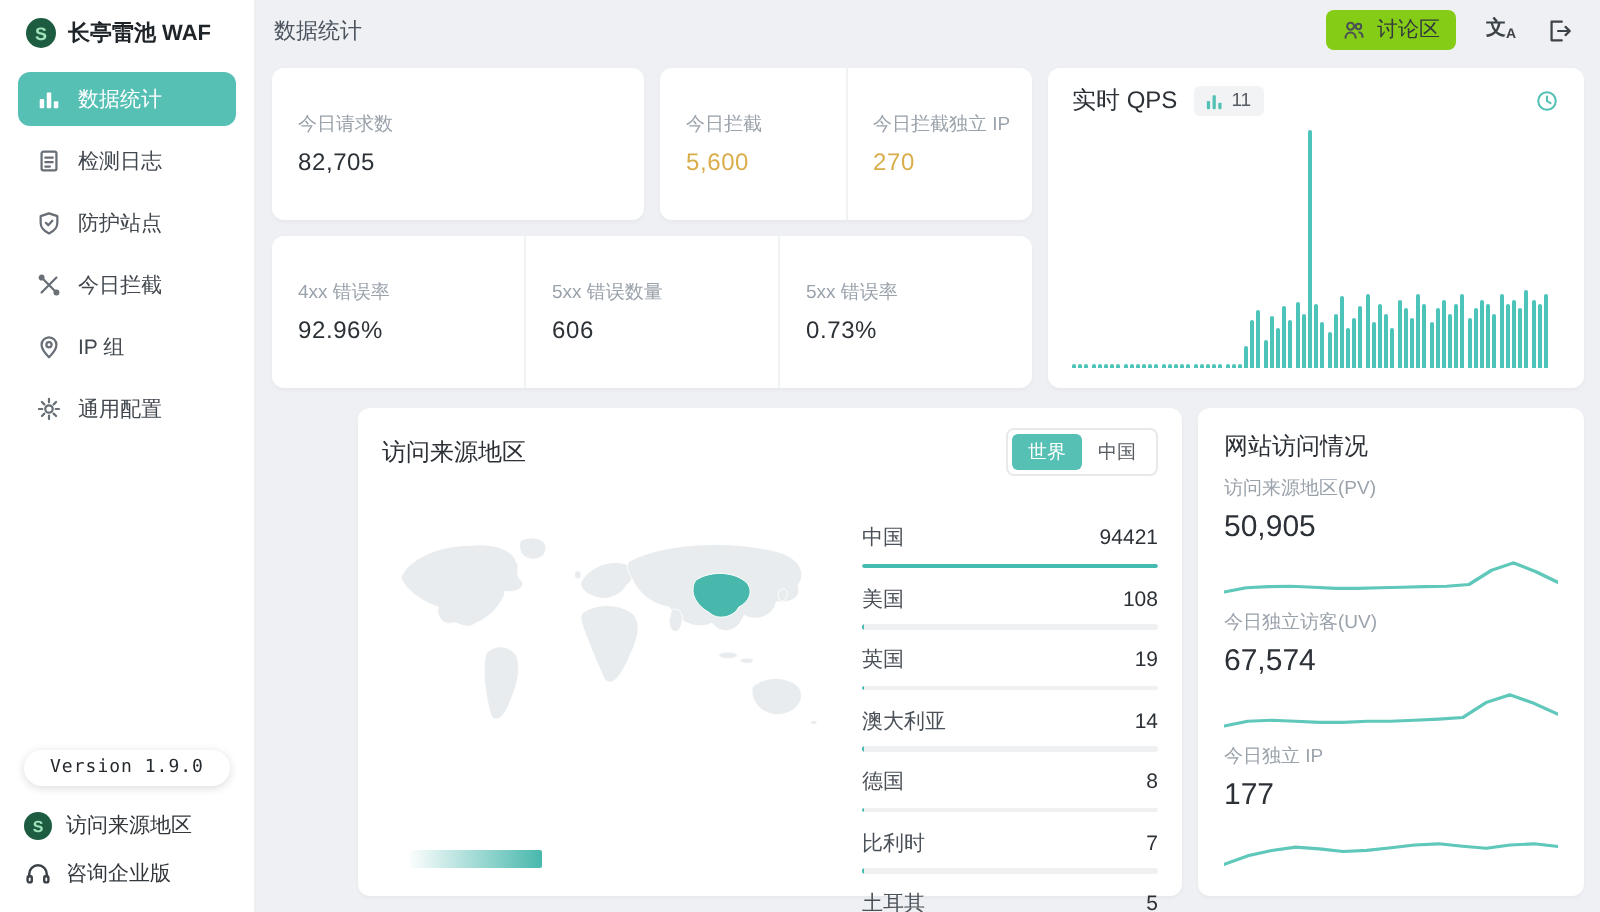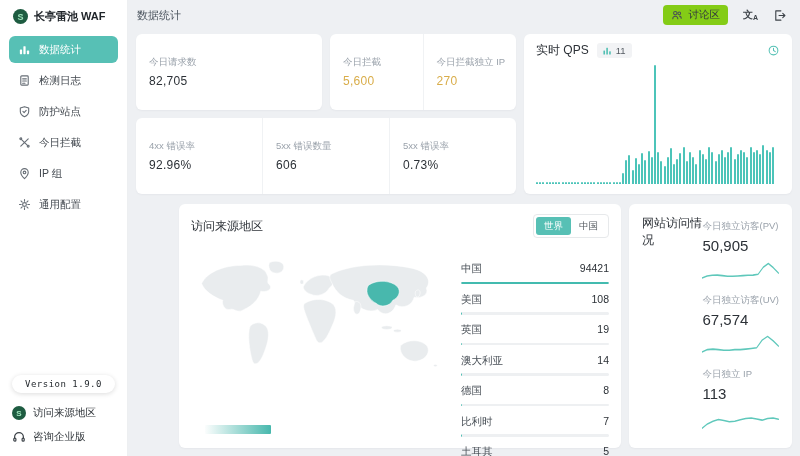--- a/index.html
+++ b/index.html
@@ -88,21 +88,21 @@
   .china{fill:var(--china);stroke:#fff;stroke-width:.7;}
   .map-legend{position:absolute;left:14px;bottom:4px;width:66px;height:9px;border-radius:1px;
     background:linear-gradient(90deg,#fbfdfd,var(--china));}
   .country-list{width:148px;flex:0 0 auto;padding-top:24px;}
   .country-row{margin-bottom:8.5px;}
   .country-line{display:flex;align-items:baseline;font-size:10.5px;color:#4a5158;}
   .country-value{margin-left:auto;color:#2c3137;}
   .country-track{height:2.5px;background:#eef0f2;margin-top:5.5px;border-radius:2px;overflow:hidden;}
   .country-fill{height:100%;background:var(--progress);border-radius:2px;}
   
-  .visits-card{width:163px;flex:0 0 auto;padding:11px 13px;display:flex;flex-direction:row;}
+  .visits-card{width:193px;flex:0 0 auto;padding:11px 13px;display:flex;flex-direction:column;}
   .visits-title{font-size:12px;color:#2c3137;font-weight:500;margin-bottom:4px;}
   .metric{flex:1;display:flex;flex-direction:column;justify-content:center;}
   .metric-label{font-size:9.5px;color:#9aa2ab;margin-bottom:4px;white-space:nowrap;}
   .metric-value{font-size:15px;color:#2c3137;margin-bottom:3px;}
   .metric-spark svg{width:100%;height:27px;display:block;}
 </style>
 </head>
 <body>
 
 <div class="sidebar">
@@ -448,40 +448,40 @@
                 </div>
               </div>
             </div>
         </div>
       </div>
 
       <div class="card visits-card">
         <div class="visits-title">网站访问情况</div>
         <div id="visits-metrics" style="flex:1;display:flex;flex-direction:column;">
             <div class="metric">
-              <div class="metric-label">今日独立访客(PV)</div>
+              <div class="metric-label">访问来源地区(PV)</div>
               <div class="metric-value">50,905</div>
               <div class="metric-spark">
                 <svg viewBox="0 0 132 28" preserveAspectRatio="none">
                   <polyline points="0.0,21.8 8.8,19.6 17.6,19.0 26.4,18.8 35.2,19.3 44.0,19.9 52.8,19.9 61.6,19.6 70.4,19.3 79.2,19.0 88.0,18.8 96.8,17.9 105.6,10.6 114.4,6.7 123.2,11.2 132.0,16.8" fill="none" stroke="var(--spark)" stroke-width="1.6" stroke-linejoin="round" stroke-linecap="round"></polyline>
                 </svg>
               </div>
             </div>
             <div class="metric">
               <div class="metric-label">今日独立访客(UV)</div>
               <div class="metric-value">67,574</div>
               <div class="metric-spark">
                 <svg viewBox="0 0 132 28" preserveAspectRatio="none">
                   <polyline points="0.0,21.8 9.4,19.3 18.9,18.8 28.3,19.3 37.7,19.9 47.1,19.9 56.6,19.3 66.0,19.3 75.4,18.8 84.9,18.2 94.3,17.4 103.7,9.5 113.1,5.6 122.6,10.1 132.0,15.7" fill="none" stroke="var(--spark)" stroke-width="1.6" stroke-linejoin="round" stroke-linecap="round"></polyline>
                 </svg>
               </div>
             </div>
             <div class="metric">
               <div class="metric-label">今日独立 IP</div>
-              <div class="metric-value">113</div>
+              <div class="metric-value">177</div>
               <div class="metric-spark">
                 <svg viewBox="0 0 132 28" preserveAspectRatio="none">
                   <polyline points="0.0,24.1 9.4,19.6 18.9,16.8 28.3,15.1 37.7,16.0 47.1,17.4 56.6,16.8 66.0,15.4 75.4,14.0 84.9,13.4 94.3,14.6 103.7,15.7 113.1,14.0 122.6,13.4 132.0,14.8" fill="none" stroke="var(--spark)" stroke-width="1.6" stroke-linejoin="round" stroke-linecap="round"></polyline>
                 </svg>
               </div>
             </div>
           </div>
       </div>
     </div>
   </div>

